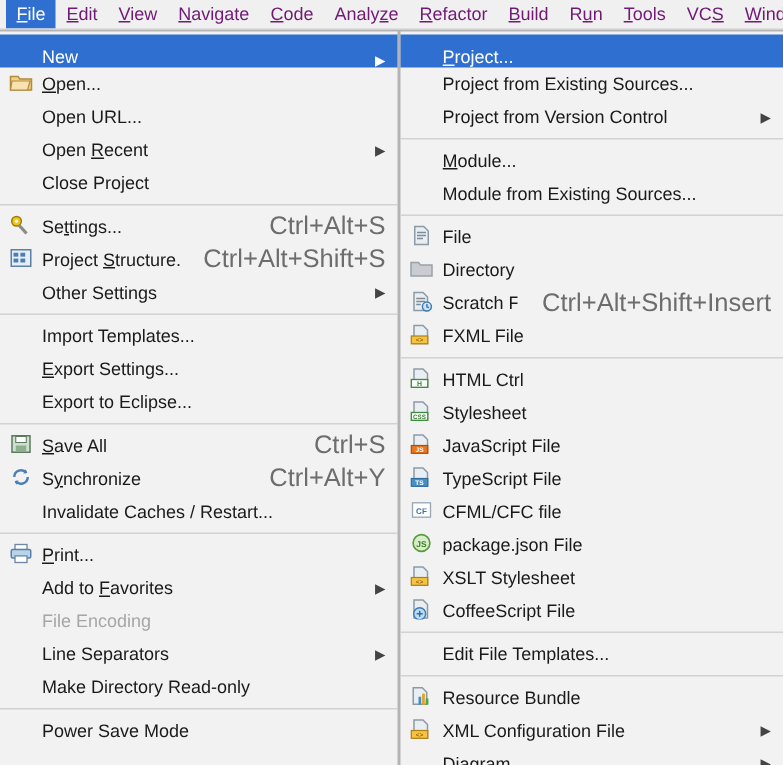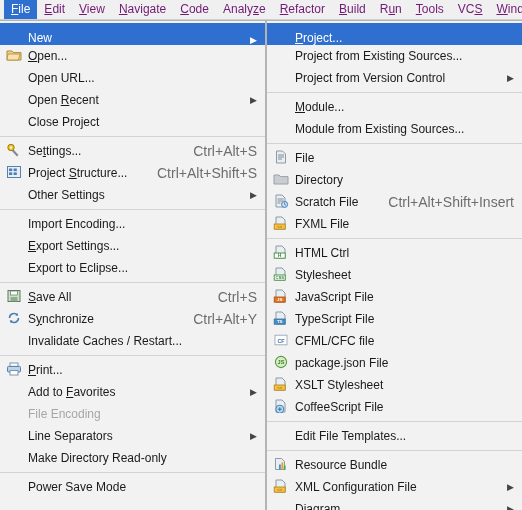--- a/index.html
+++ b/index.html
@@ -96,21 +96,21 @@
     height: 16px;
     margin-right: 4px;
     position: relative;
     display: inline-block;
   }
   .item .lbl {
     flex: 1 1 auto;
     overflow: hidden;
   }
   .item .accel {
-    font-size: 14px;
+    font-size: 17px;
     color: #6d6d6d;
     margin-left: 16px;
     flex: 0 0 auto;
   }
   .item .arrow {
     flex: 0 0 auto;
     margin-left: 10px;
     width: 10px;
     text-align: right;
     font-size: 9px;
@@ -228,21 +228,21 @@
         <span class="accel">Ctrl+Alt+Shift+S</span>
       </div>
       <div class="item">
         <span class="ico"></span>
         <span class="lbl">Other Settings</span>
         <span class="arrow">▶</span>
       </div>
       <div class="sep"></div>
       <div class="item">
         <span class="ico"></span>
-        <span class="lbl">Import Encoding...</span>
+        <span class="lbl">Import Templates...</span>
       </div>
       <div class="item">
         <span class="ico"></span>
         <span class="lbl"><u>E</u>xport Settings...</span>
       </div>
       <div class="item">
         <span class="ico"></span>
         <span class="lbl">Export to Eclipse...</span>
       </div>
       <div class="sep"></div>

